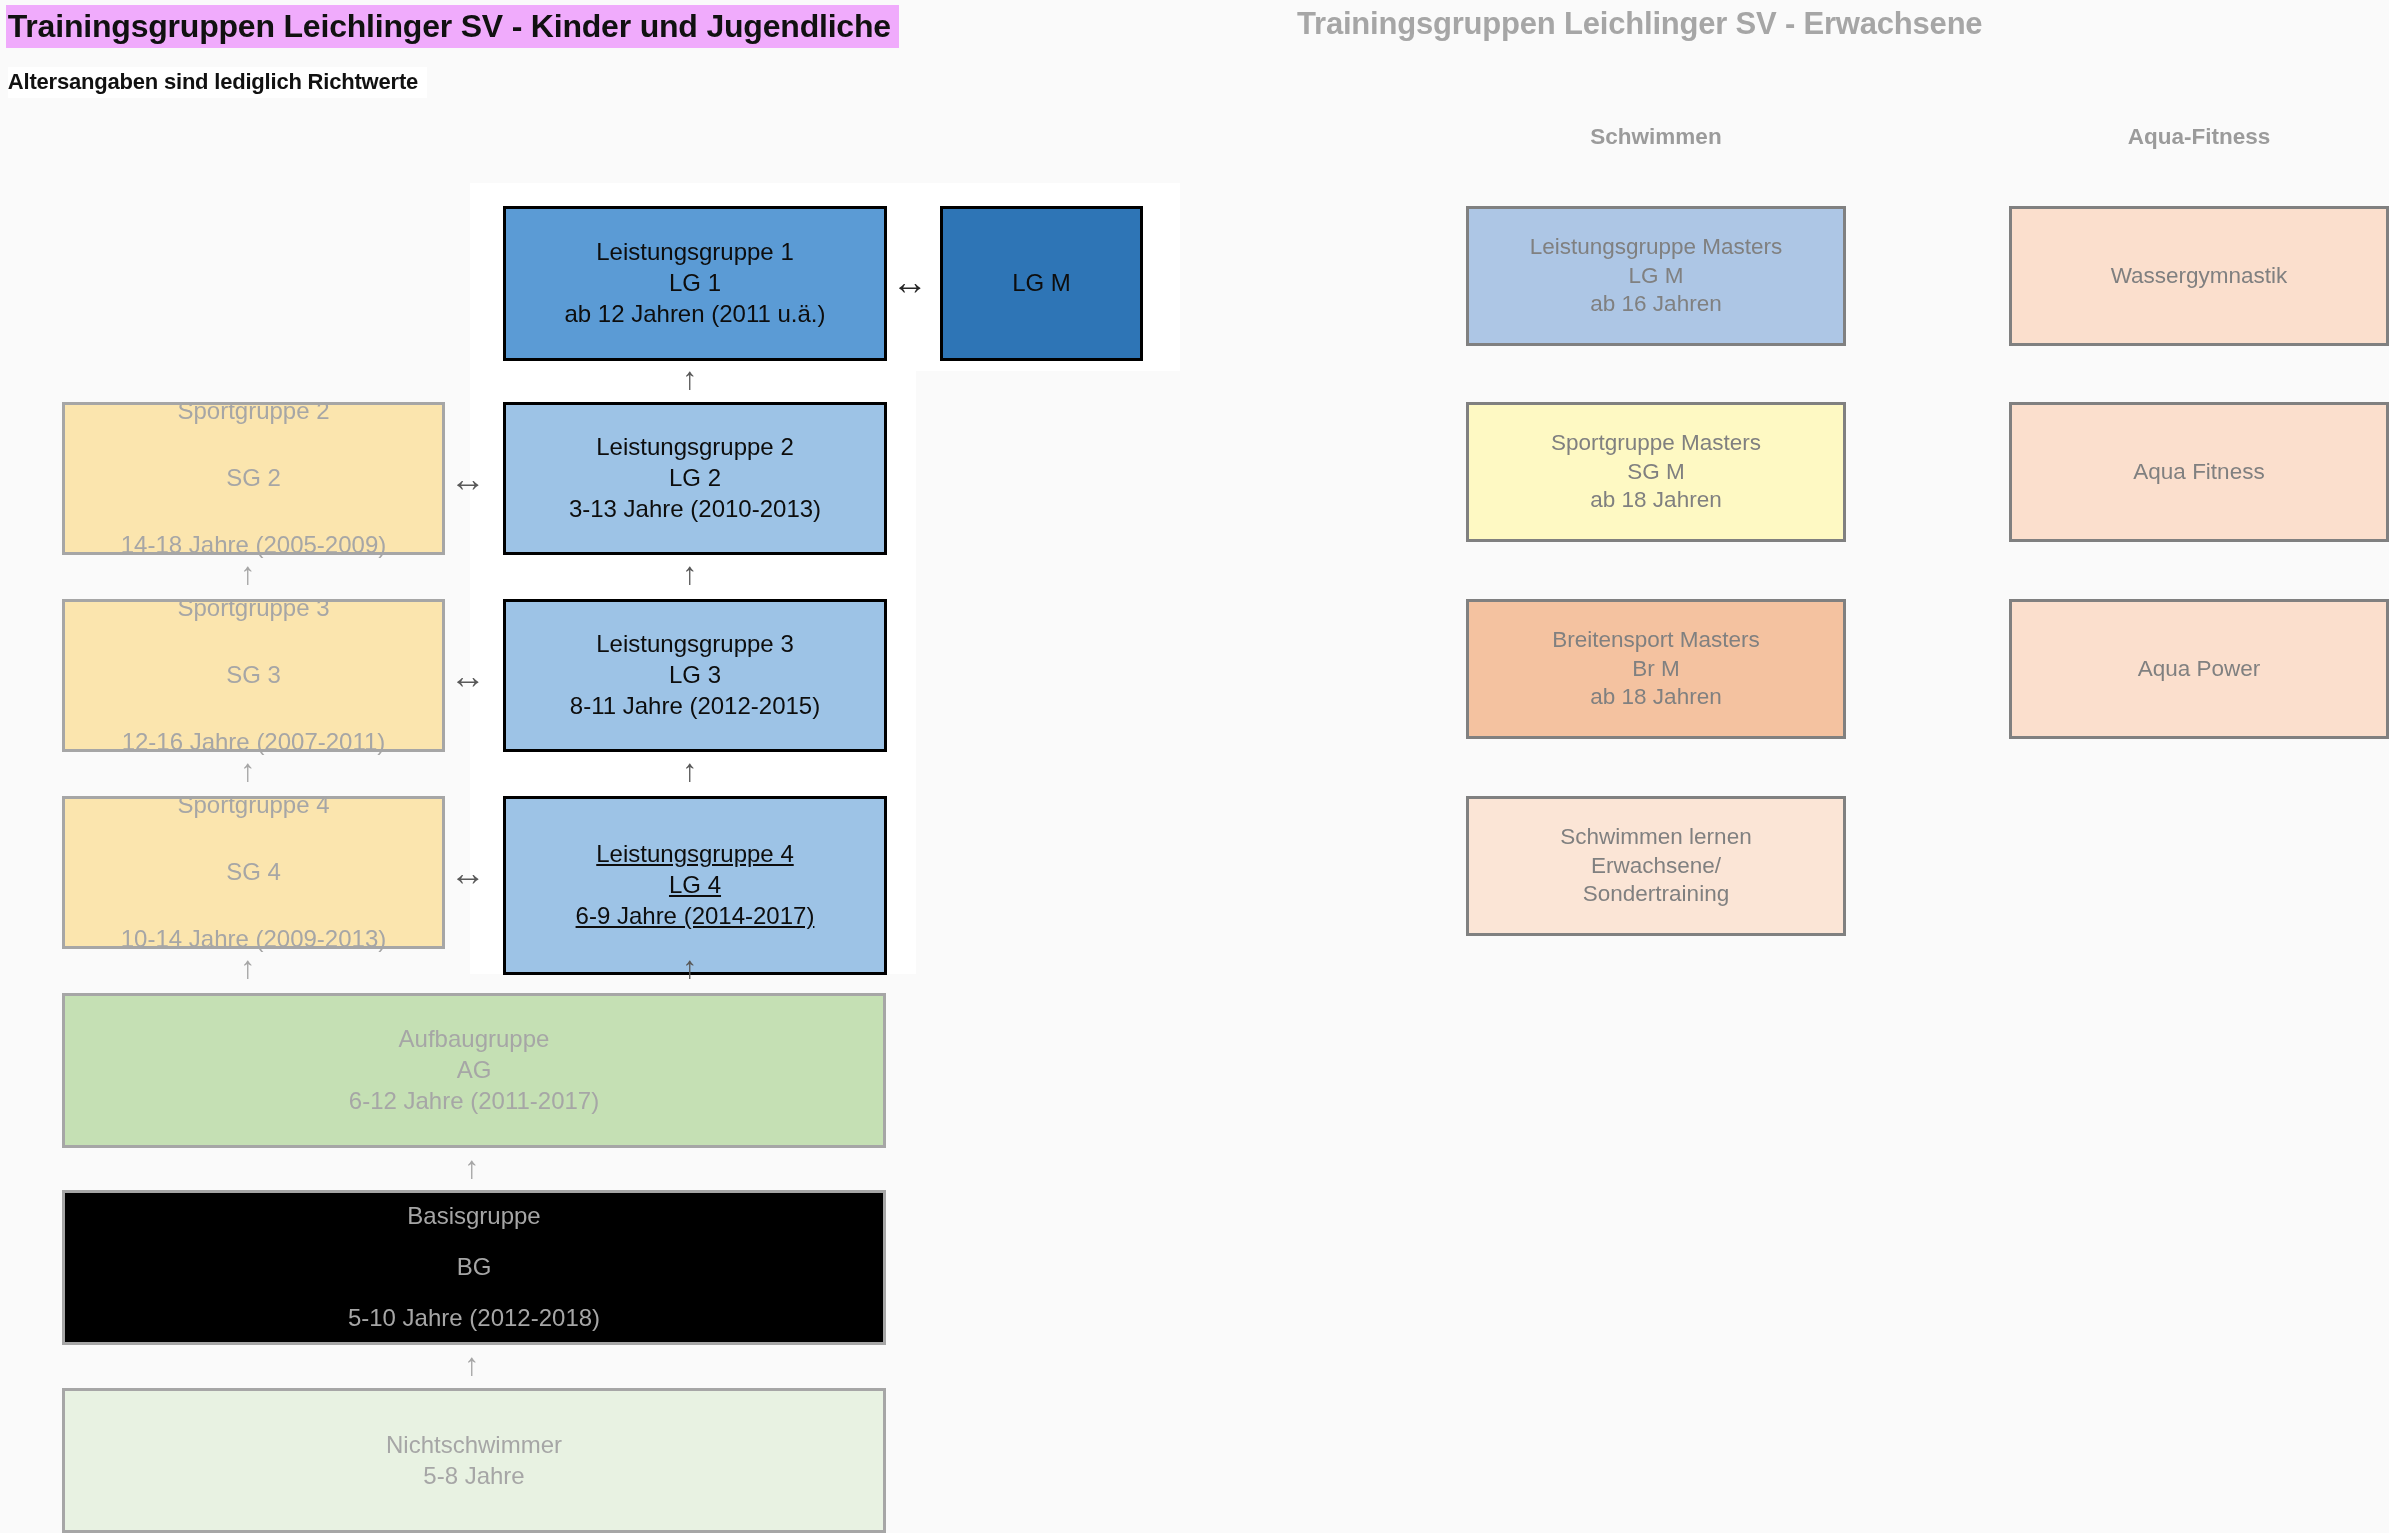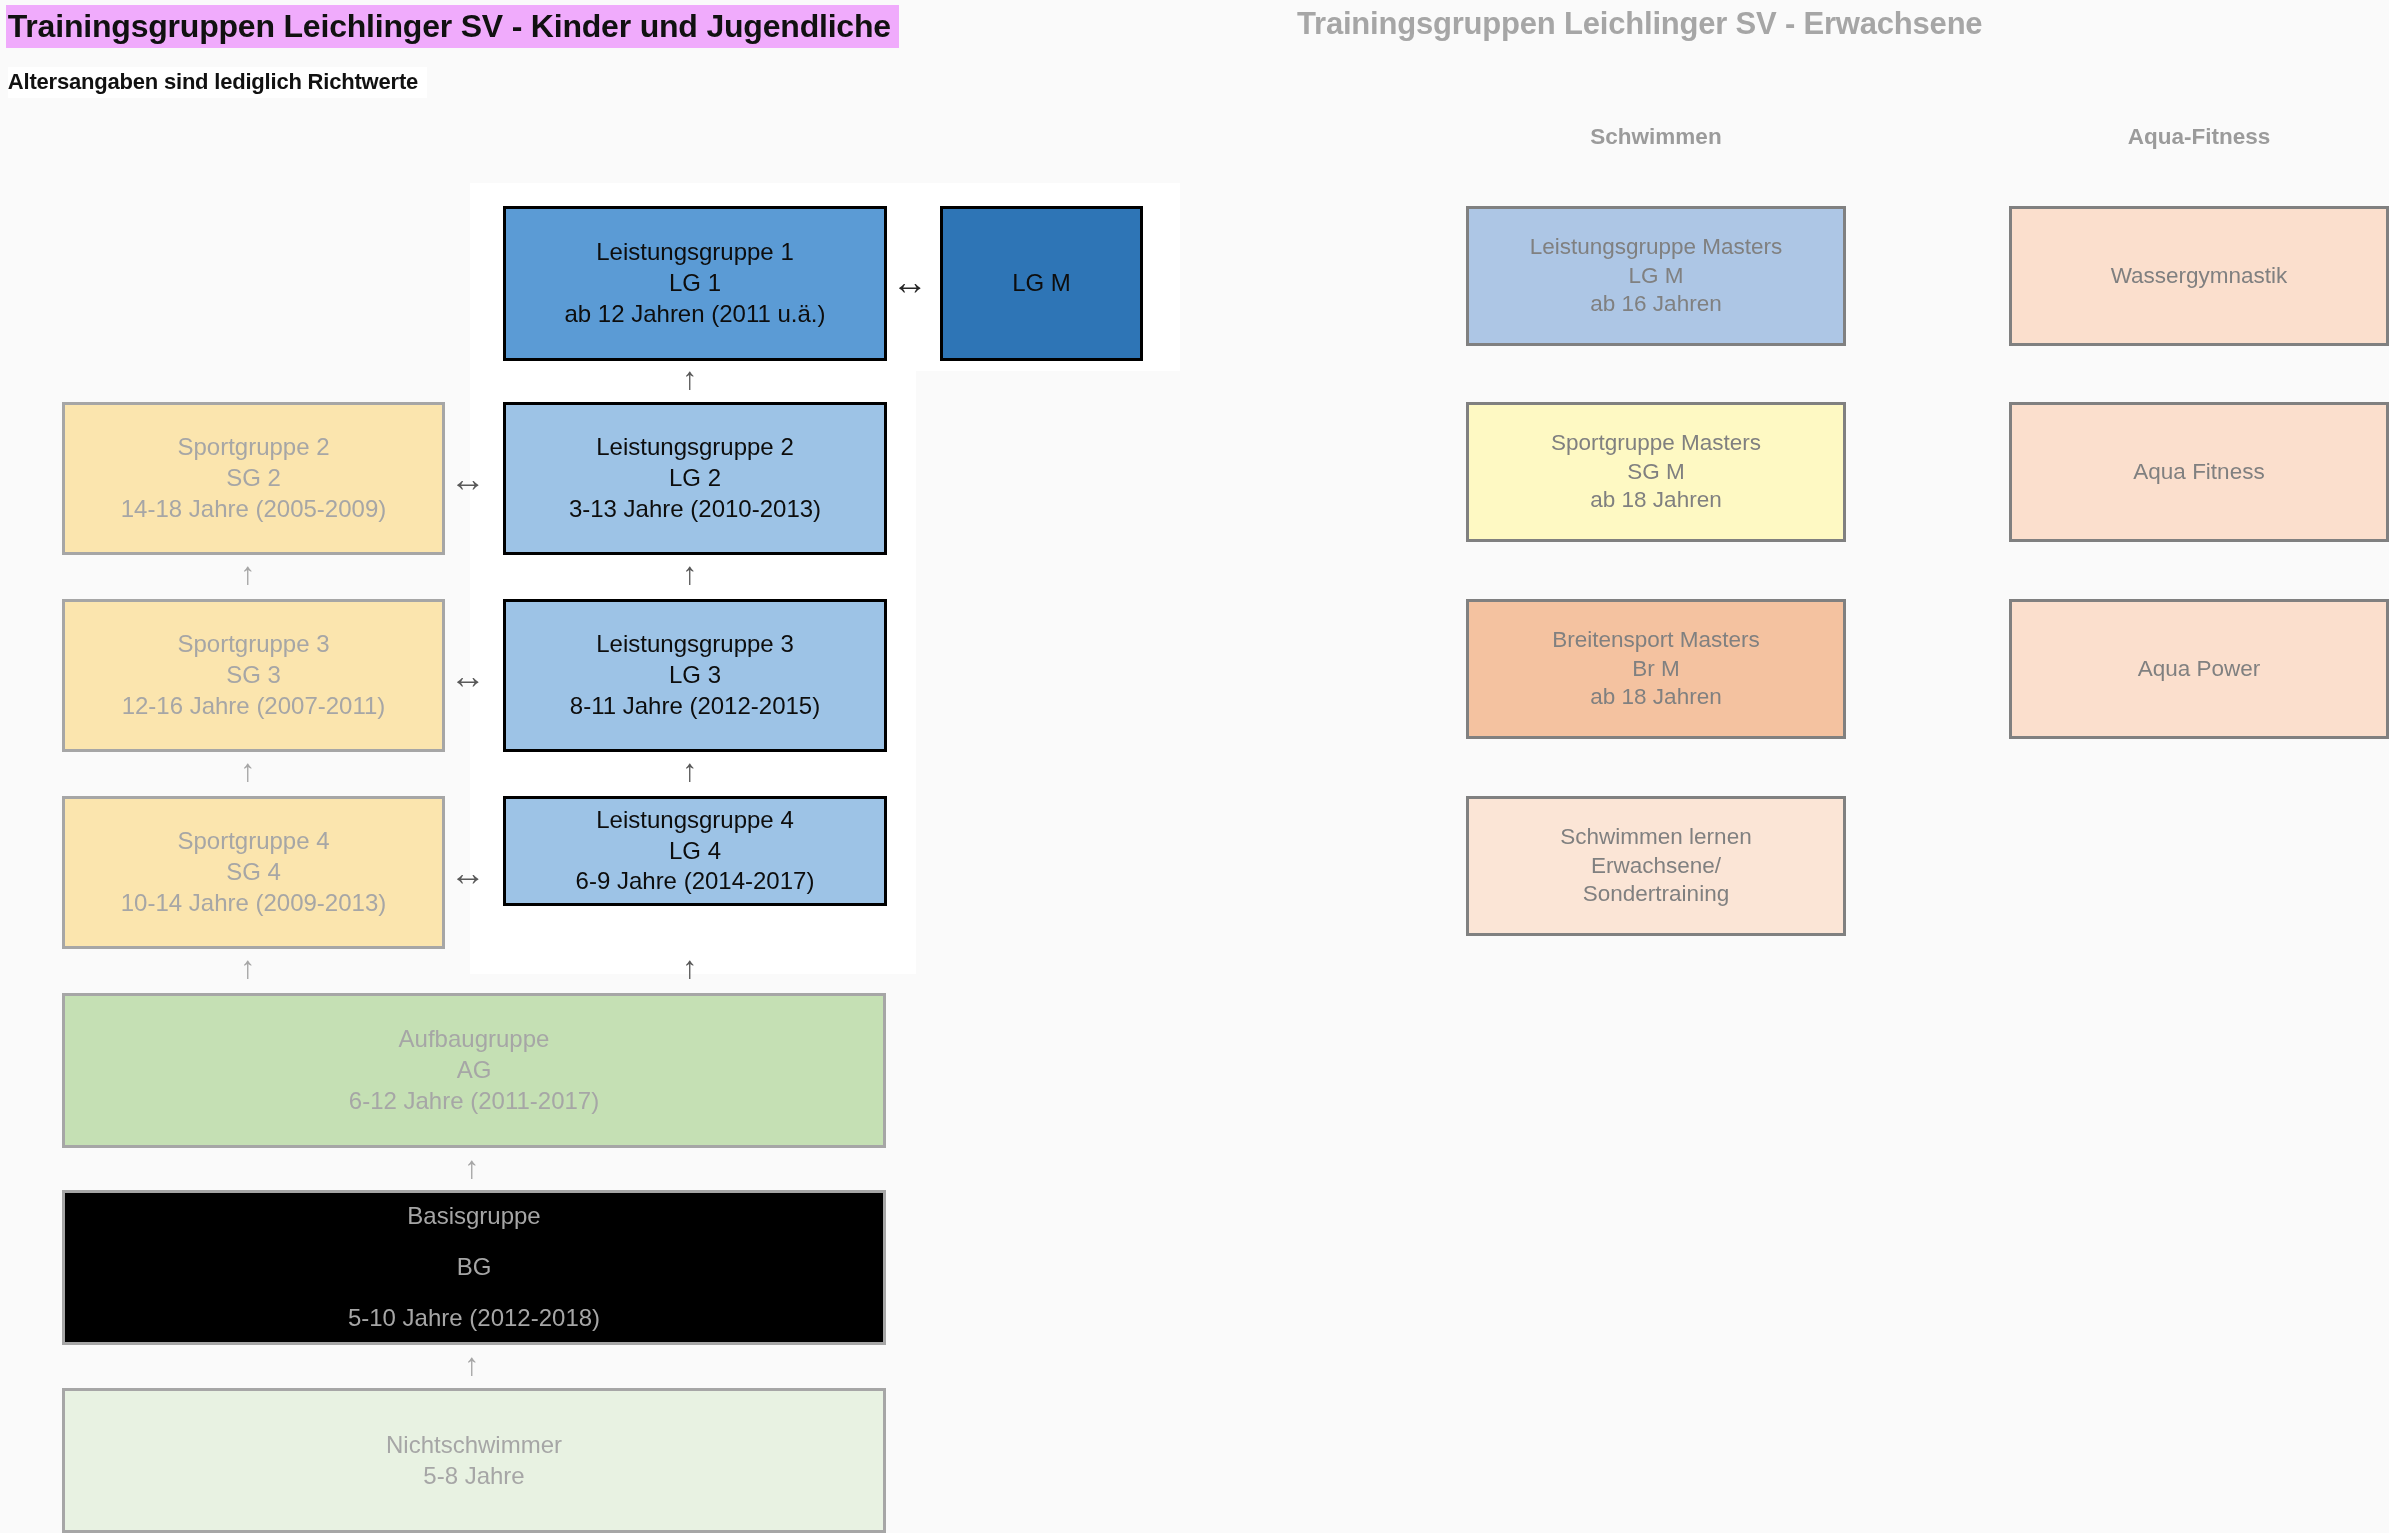--- a/index.html
+++ b/index.html
@@ -58,21 +58,21 @@
   }
   .box .ln{display:block;white-space:nowrap;}
 
   
   .cond{font-family:"Liberation Sans Narrow","Liberation Sans",sans-serif;}
 
   
   .t-lg-top   {background:#5b9bd5;border:3.9px solid #000000;color:#0d0d0d;}
   .t-lgm      {background:#2e75b6;border:3.9px solid #000000;color:#0d0d0d;}
   .t-lg       {background:#9dc3e6;border:3.9px solid #000000;color:#0d0d0d;}
-  .t-sg       {background:#fbe5ae;border:3.1px solid #a6a6a6;color:#a6a6a6;}
+  .t-sg       {background:#fbe5ae;border:3.1px solid #a6a6a6;color:#a6a6a6;gap:36px;}
   .t-ag       {background:#c5e0b4;border:3.1px solid #a6a6a6;color:#a6a6a6;}
   .t-bg       {background:#000000;border:3.1px solid #a6a6a6;color:#a6a6a6;gap:20px;}
   .t-ns       {background:#e8f2e2;border:3.1px solid #a6a6a6;color:#a6a6a6;}
   .t-m-lg     {background:#adc6e5;border:3.1px solid #808080;color:#808080;}
   .t-m-sg     {background:#fef9c3;border:3.1px solid #808080;color:#808080;}
   .t-m-br     {background:#f4c2a0;border:3.1px solid #808080;color:#808080;}
   .t-m-sl     {background:#fbe5d6;border:3.1px solid #808080;color:#808080;}
   .t-aqua     {background:#fbdfcd;border:3.1px solid #808080;color:#808080;}
 
   
@@ -119,21 +119,21 @@
   <div class="arr arr-up" style="left:682px;top:558px;">↑</div>
 
   <div class="box t-lg cond" style="left:503px;top:599px;width:384px;height:153px;font-size:24px;">
     <span class="ln">Leistungsgruppe 3</span>
     <span class="ln">LG 3</span>
     <span class="ln">8-11 Jahre (2012-2015)</span>
   </div>
 
   <div class="arr arr-up" style="left:682px;top:755px;">↑</div>
 
-  <div class="box t-lg cond" style="left:503px;top:796px;width:384px;height:110px;font-size:24px;">
+  <div class="box t-lg cond" style="left:503px;top:796px;width:384px;height:179px;font-size:24px;text-decoration:underline;">
     <span class="ln">Leistungsgruppe 4</span>
     <span class="ln">LG 4</span>
     <span class="ln">6-9 Jahre (2014-2017)</span>
   </div>
 
   <div class="arr arr-up" style="left:682px;top:952px;">↑</div>
 
   <div class="arr arr-lr-grey" style="left:450px;top:461px;">↔</div>
   <div class="box t-sg cond" style="left:62px;top:402px;width:383px;height:153px;font-size:24px;">
     <span class="ln">Sportgruppe 2</span>

